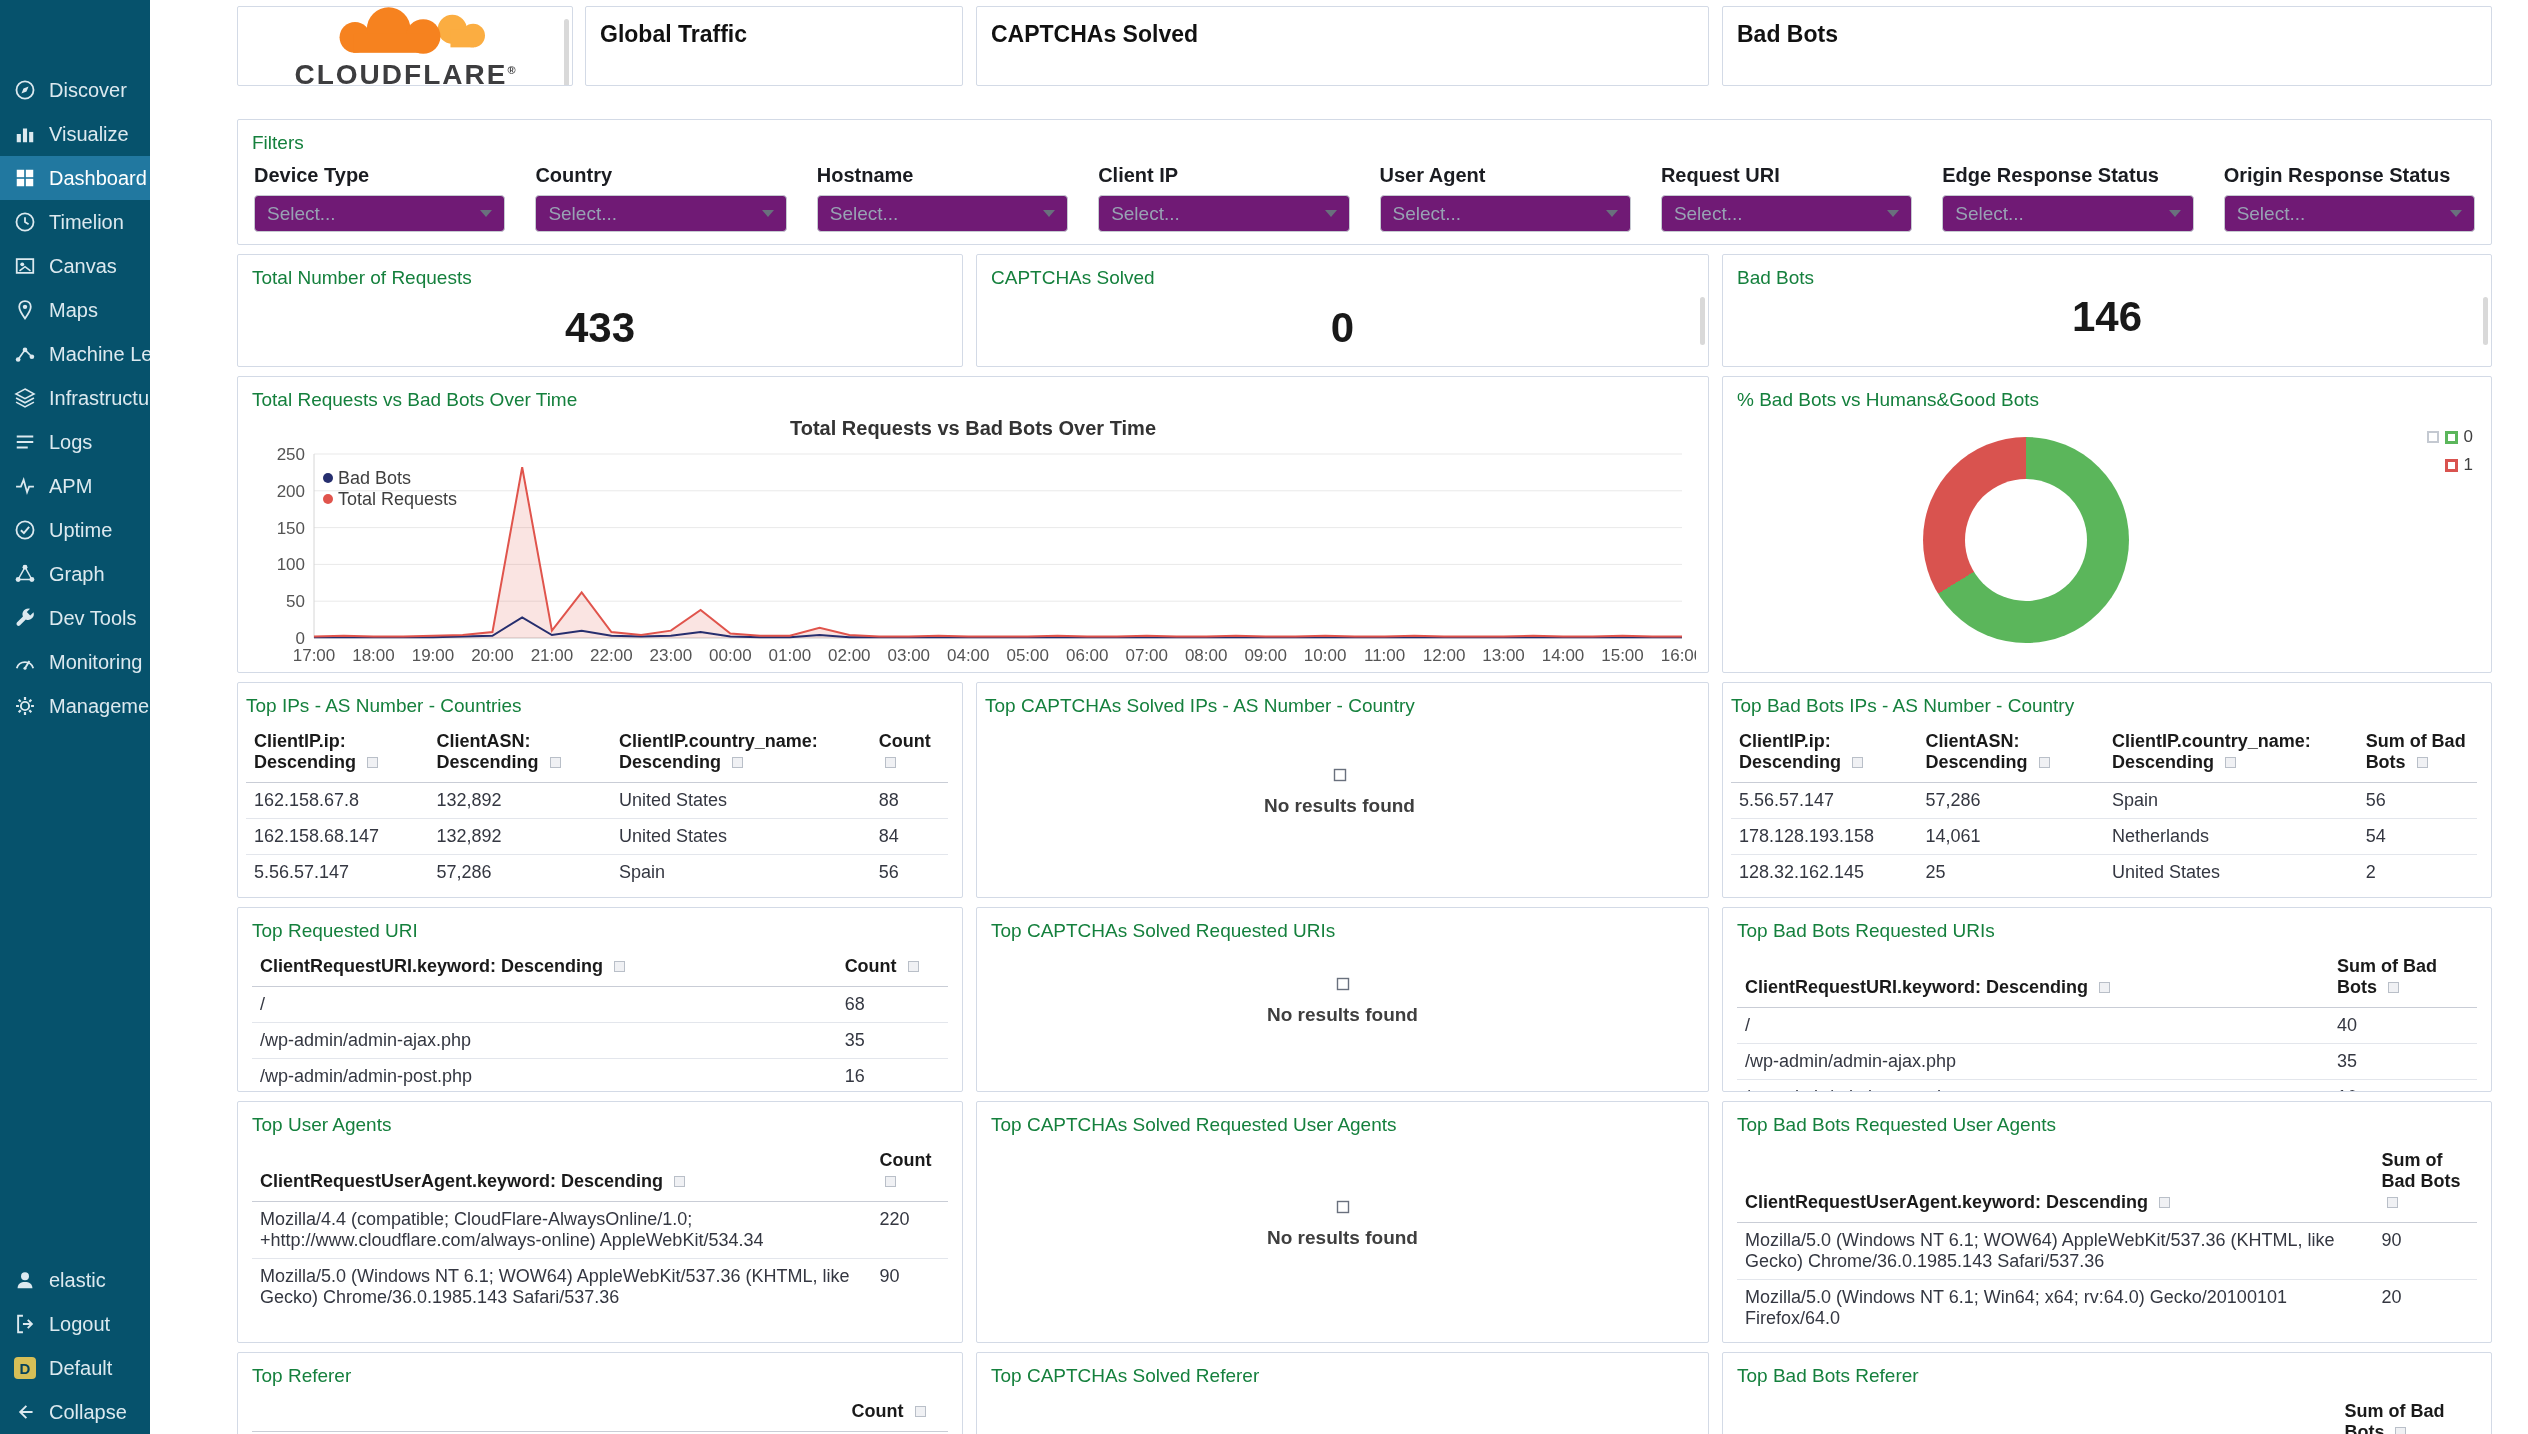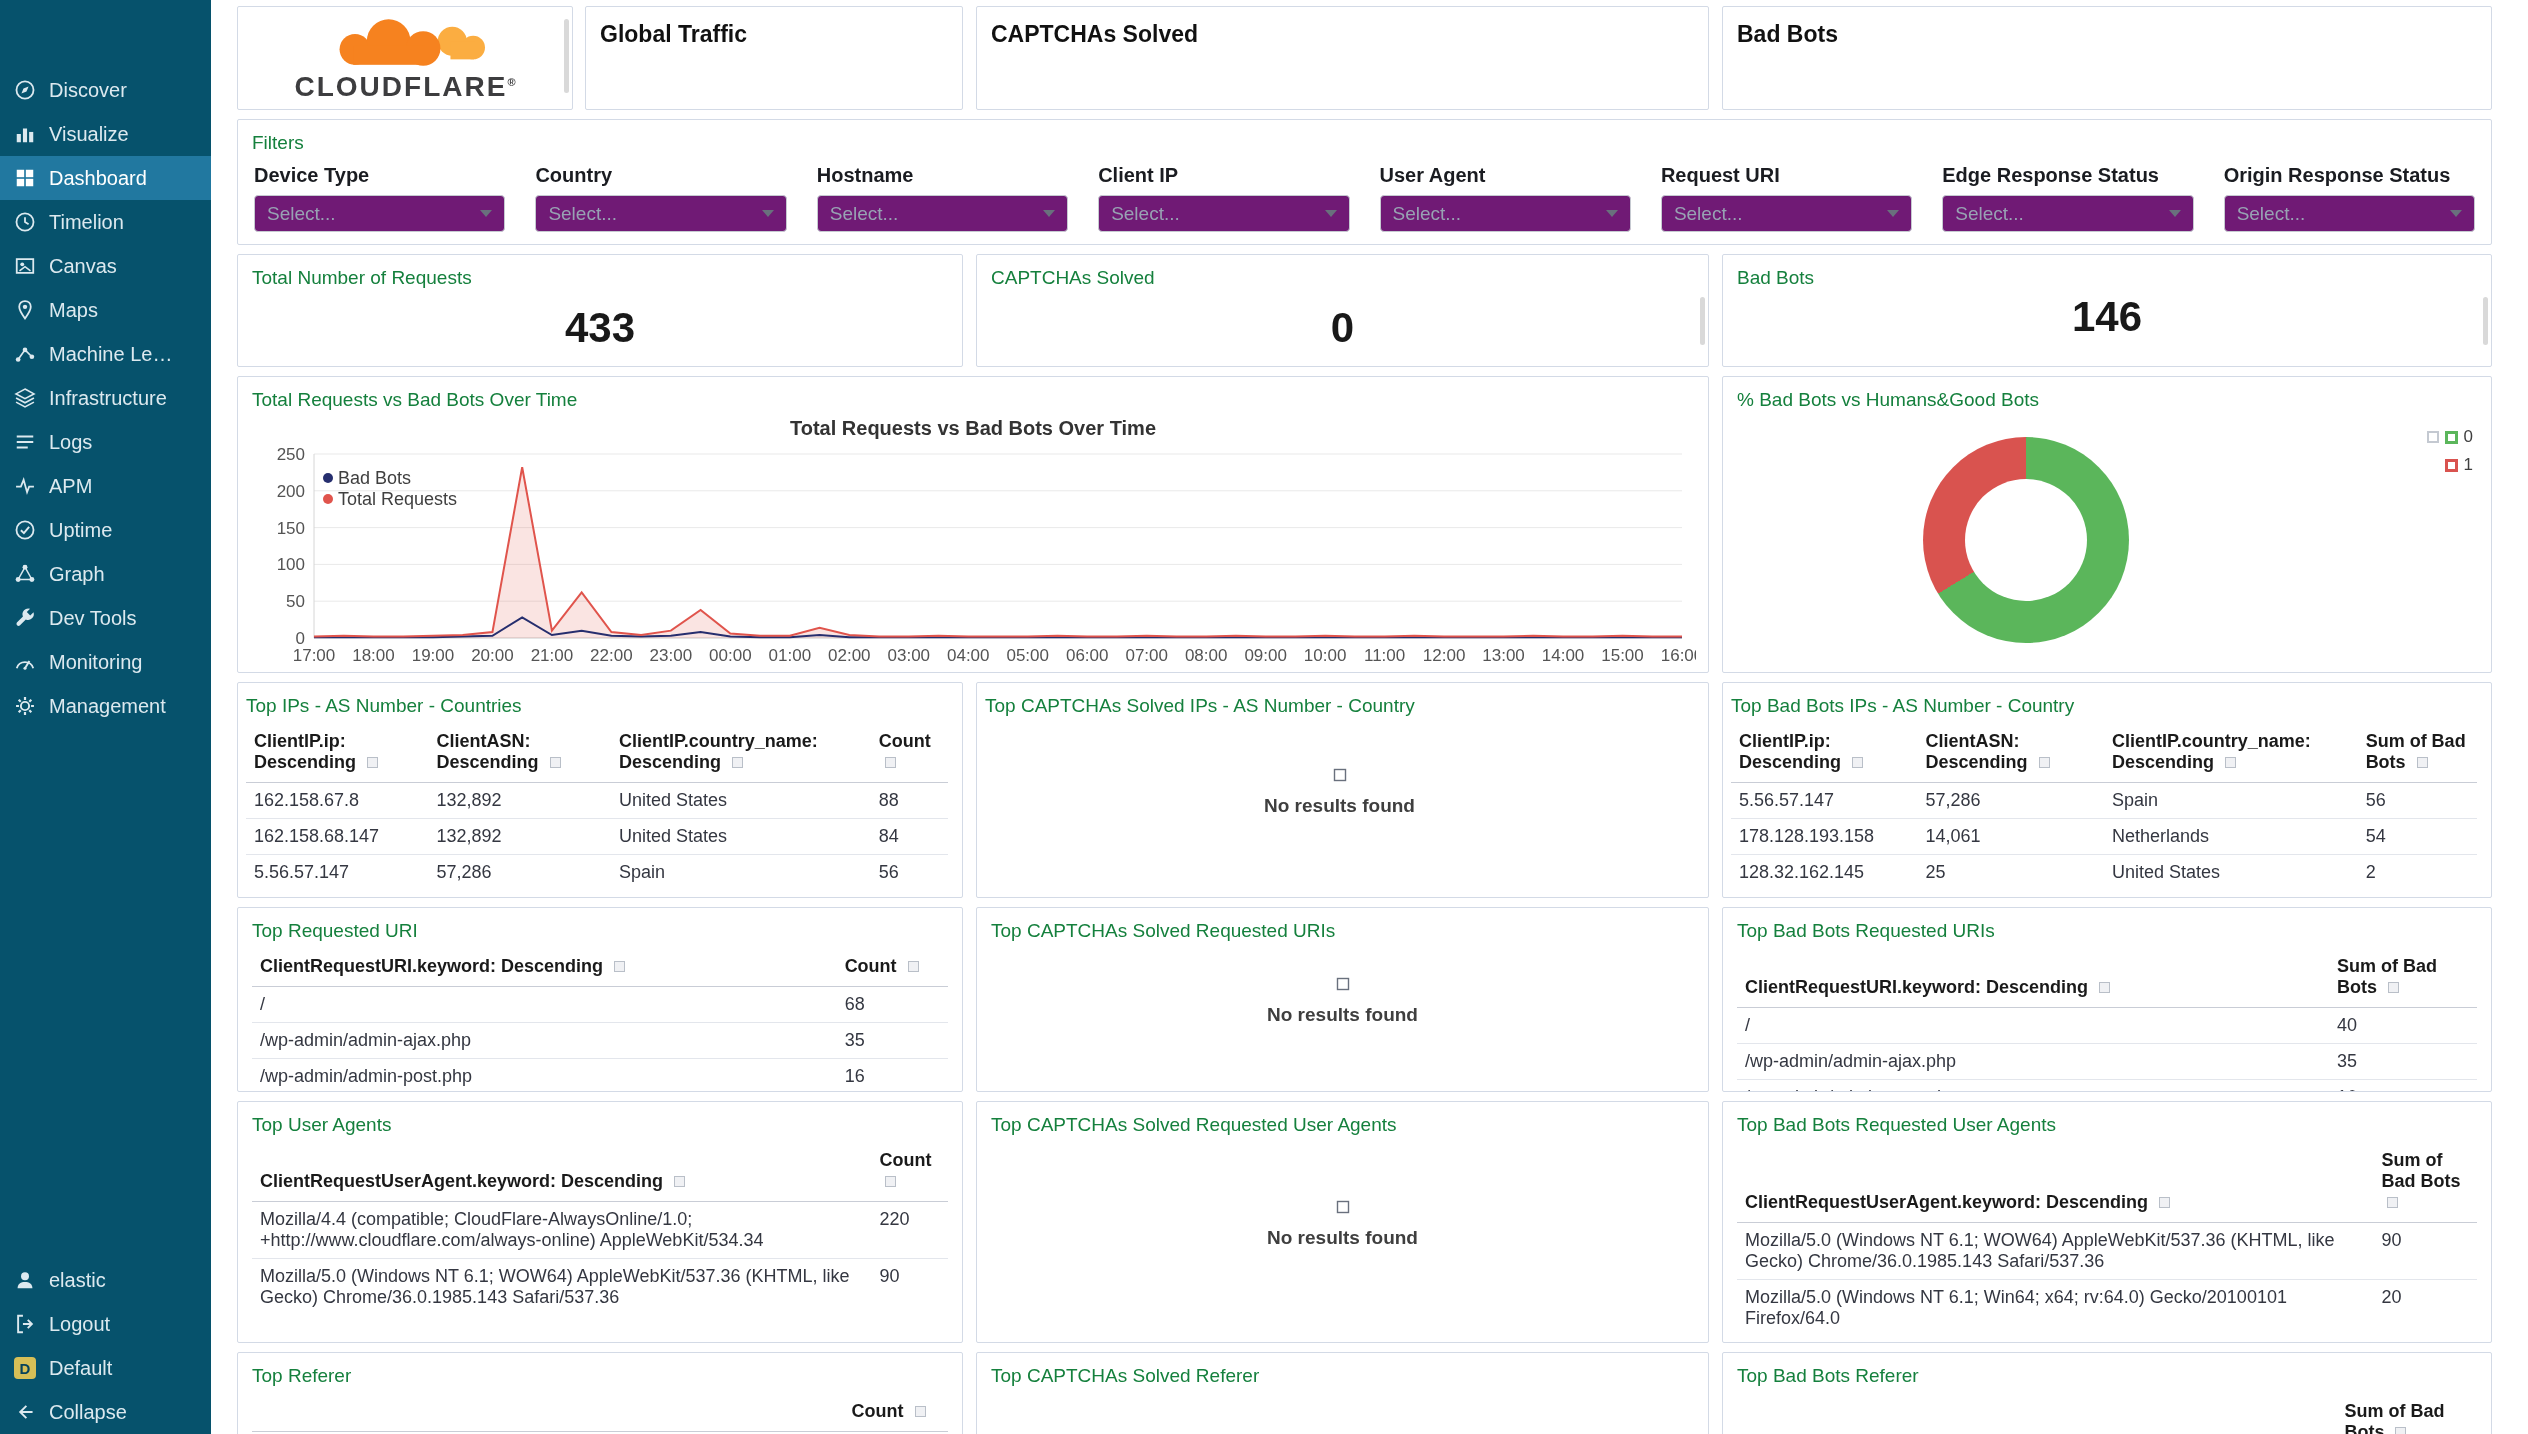--- a/index.html
+++ b/index.html
@@ -6,21 +6,21 @@
   html,body { margin:0; padding:0; }
   body {
     width:2528px; height:1434px; overflow:hidden;
     background:#ffffff;
     font-family:"Liberation Sans", sans-serif;
     color:#343741;
   }
 
   
   .sidebar {
-    position:fixed; left:0; top:0; width:211px; height:1434px;
+    position:fixed; left:0; top:0; width:150px; height:1434px;
     background:#06526C; color:#DCE9EF;
     display:flex; flex-direction:column; z-index:10;
   }
   #side-nav { padding-top:68px; }
   .side-item {
     display:flex; align-items:center; height:44px; padding:0 14px; gap:13px;
     font-size:20px; cursor:pointer; color:#DCE9EF; white-space:nowrap; overflow:hidden;
   }
   .side-item.selected { background:#2178A0; color:#ffffff;text-align:center; }
   .side-icon { width:22px; height:22px; flex:0 0 22px; display:inline-flex; align-items:center; justify-content:center; }
@@ -37,21 +37,21 @@
     display:grid;
     grid-template-columns:726px 733px 770px;
     column-gap:13px; row-gap:9px;
   }
   .panel {
     background:#fff; border:1px solid #D3DAE6; border-radius:2px;
     padding:12px 14px; position:relative; overflow:hidden;
   }
   .panel-title { font-size:19px; color:#15803d; margin-bottom:6px; white-space:nowrap; overflow:hidden; text-overflow:ellipsis; }
 
-  .r1 { height:104px; }
+  .r1 { height:80px; }
   .r-filters { height:126px; grid-column:1 / 4; }
   .r-metric { height:113px; }
   .r-chart { height:297px; }
   .r-t1 { height:216px;padding-left:8px; }
   .r-t2 { height:185px; }
   .r-t3 { height:242px; }
   .r-t4 { height:300px; }
   .span2 { grid-column:1 / 3; }
 
   .row1-col1 { display:flex; gap:12px; height:104px; }

